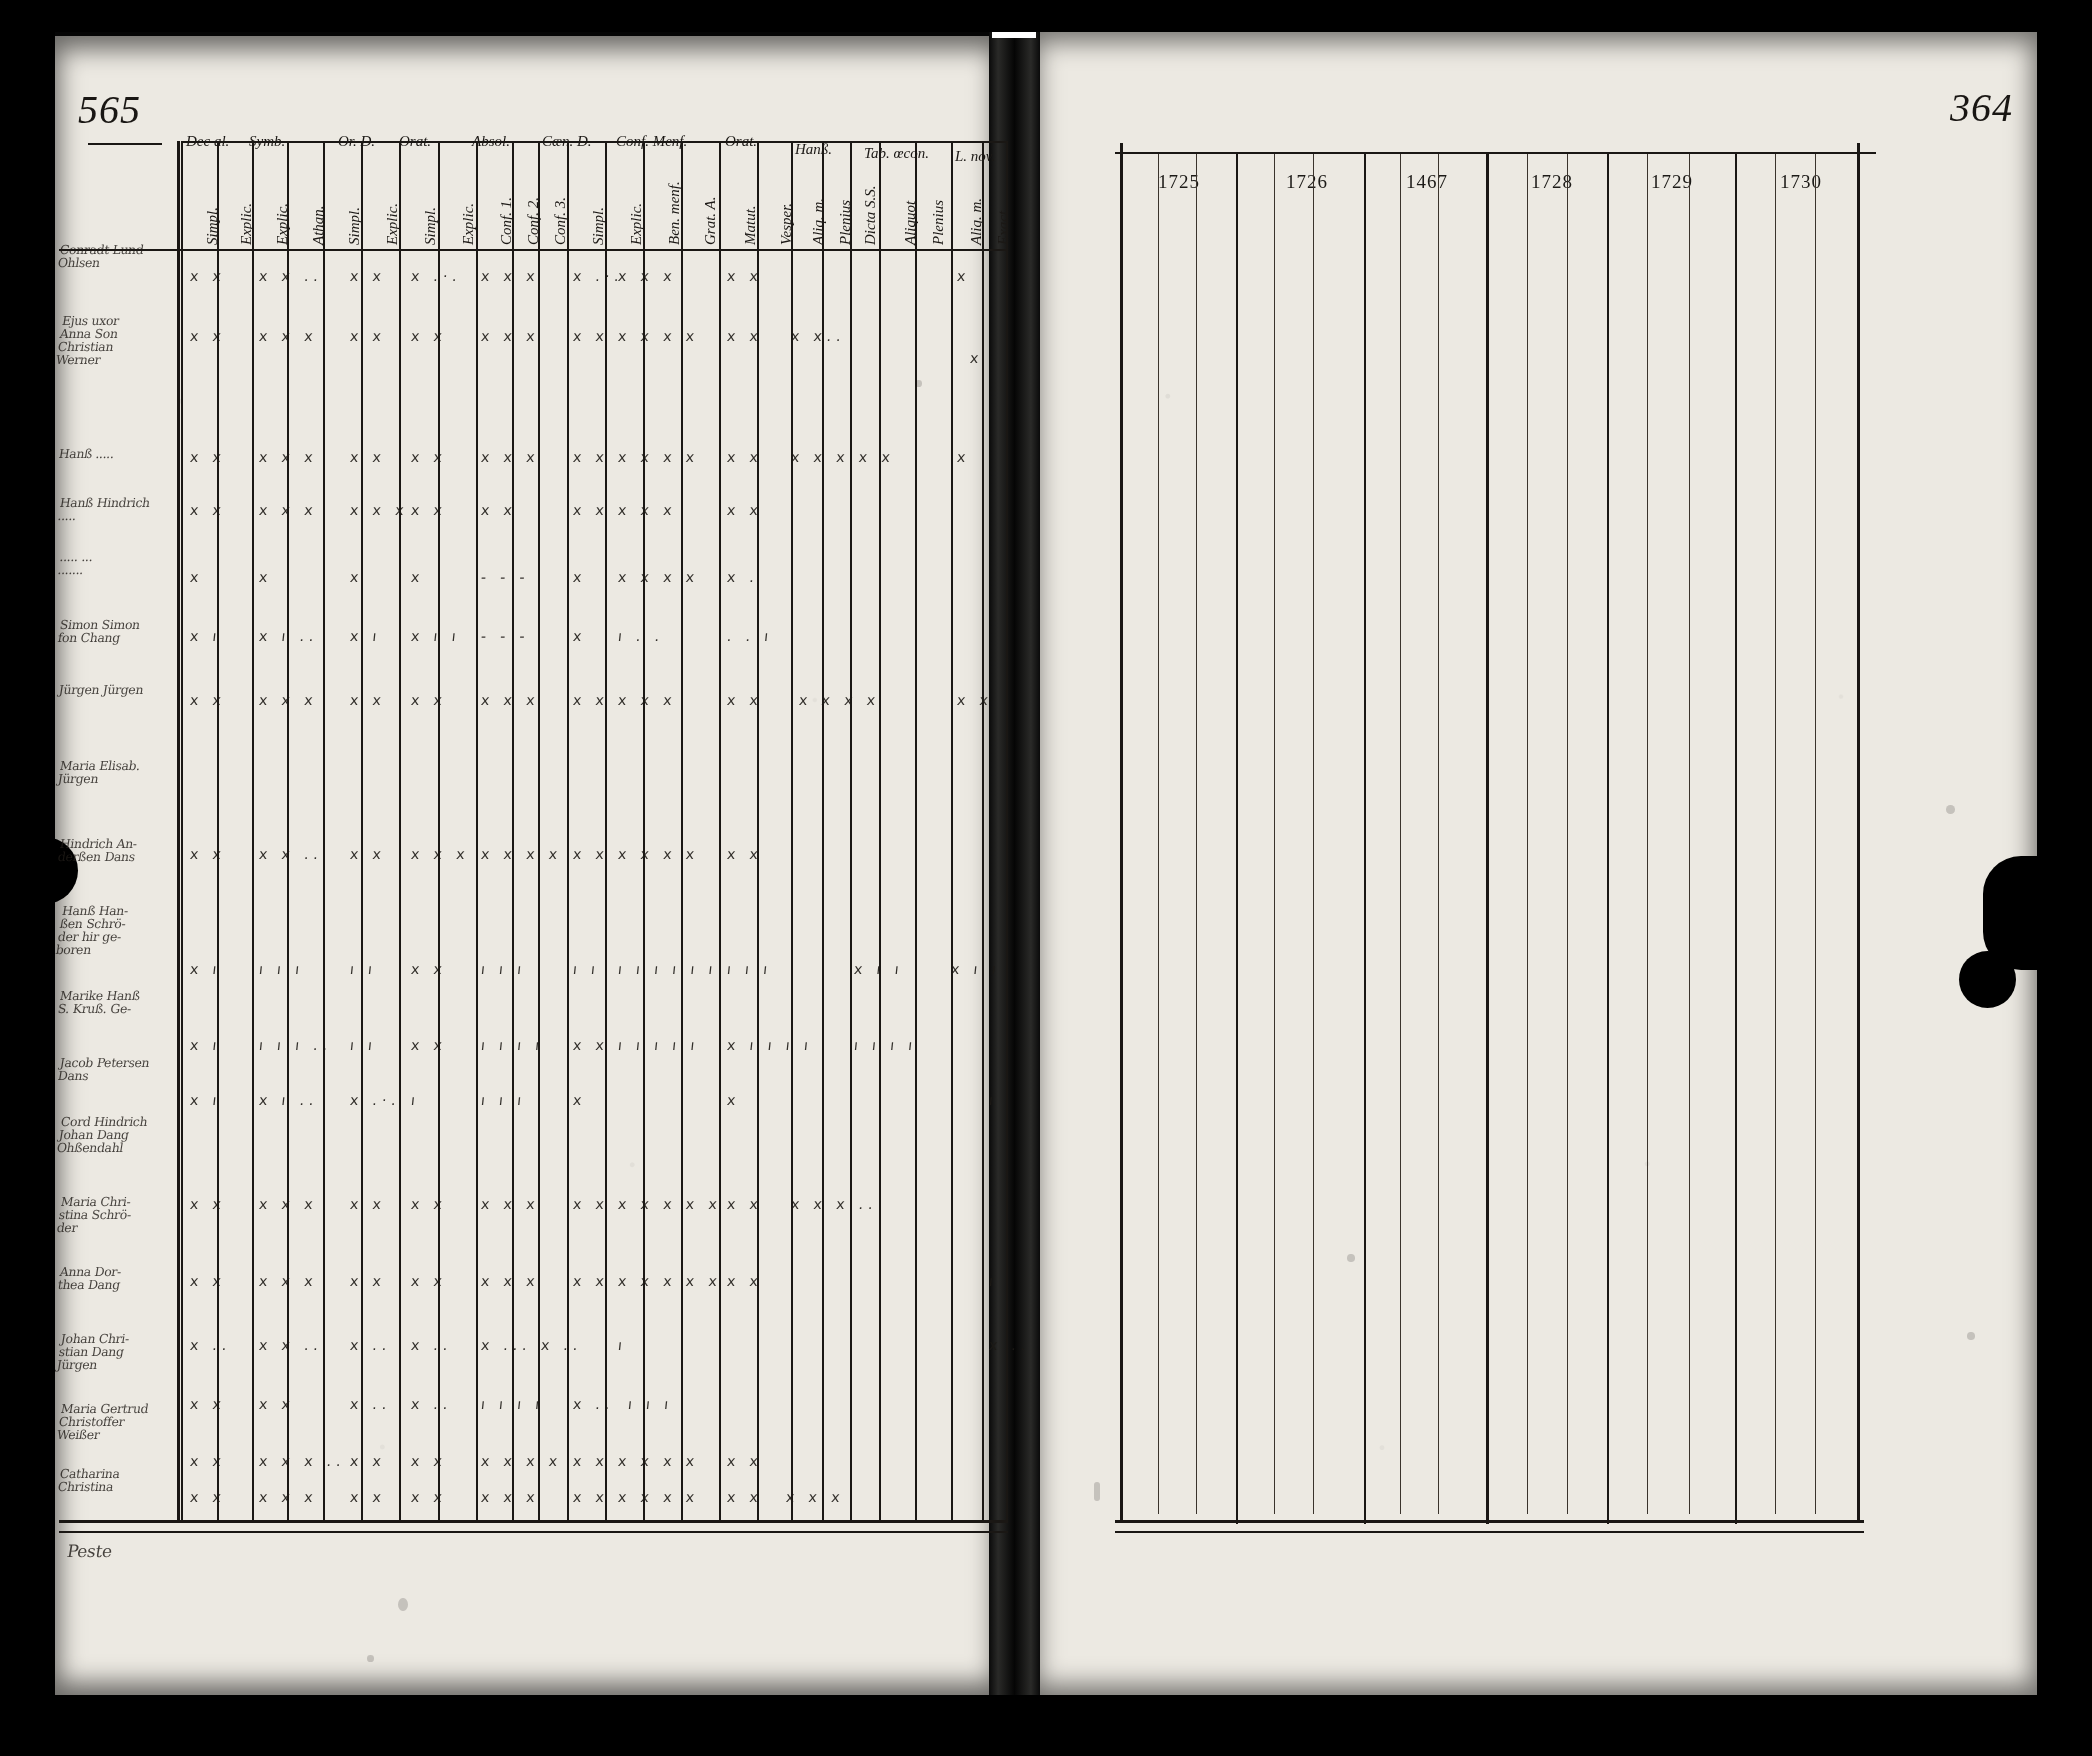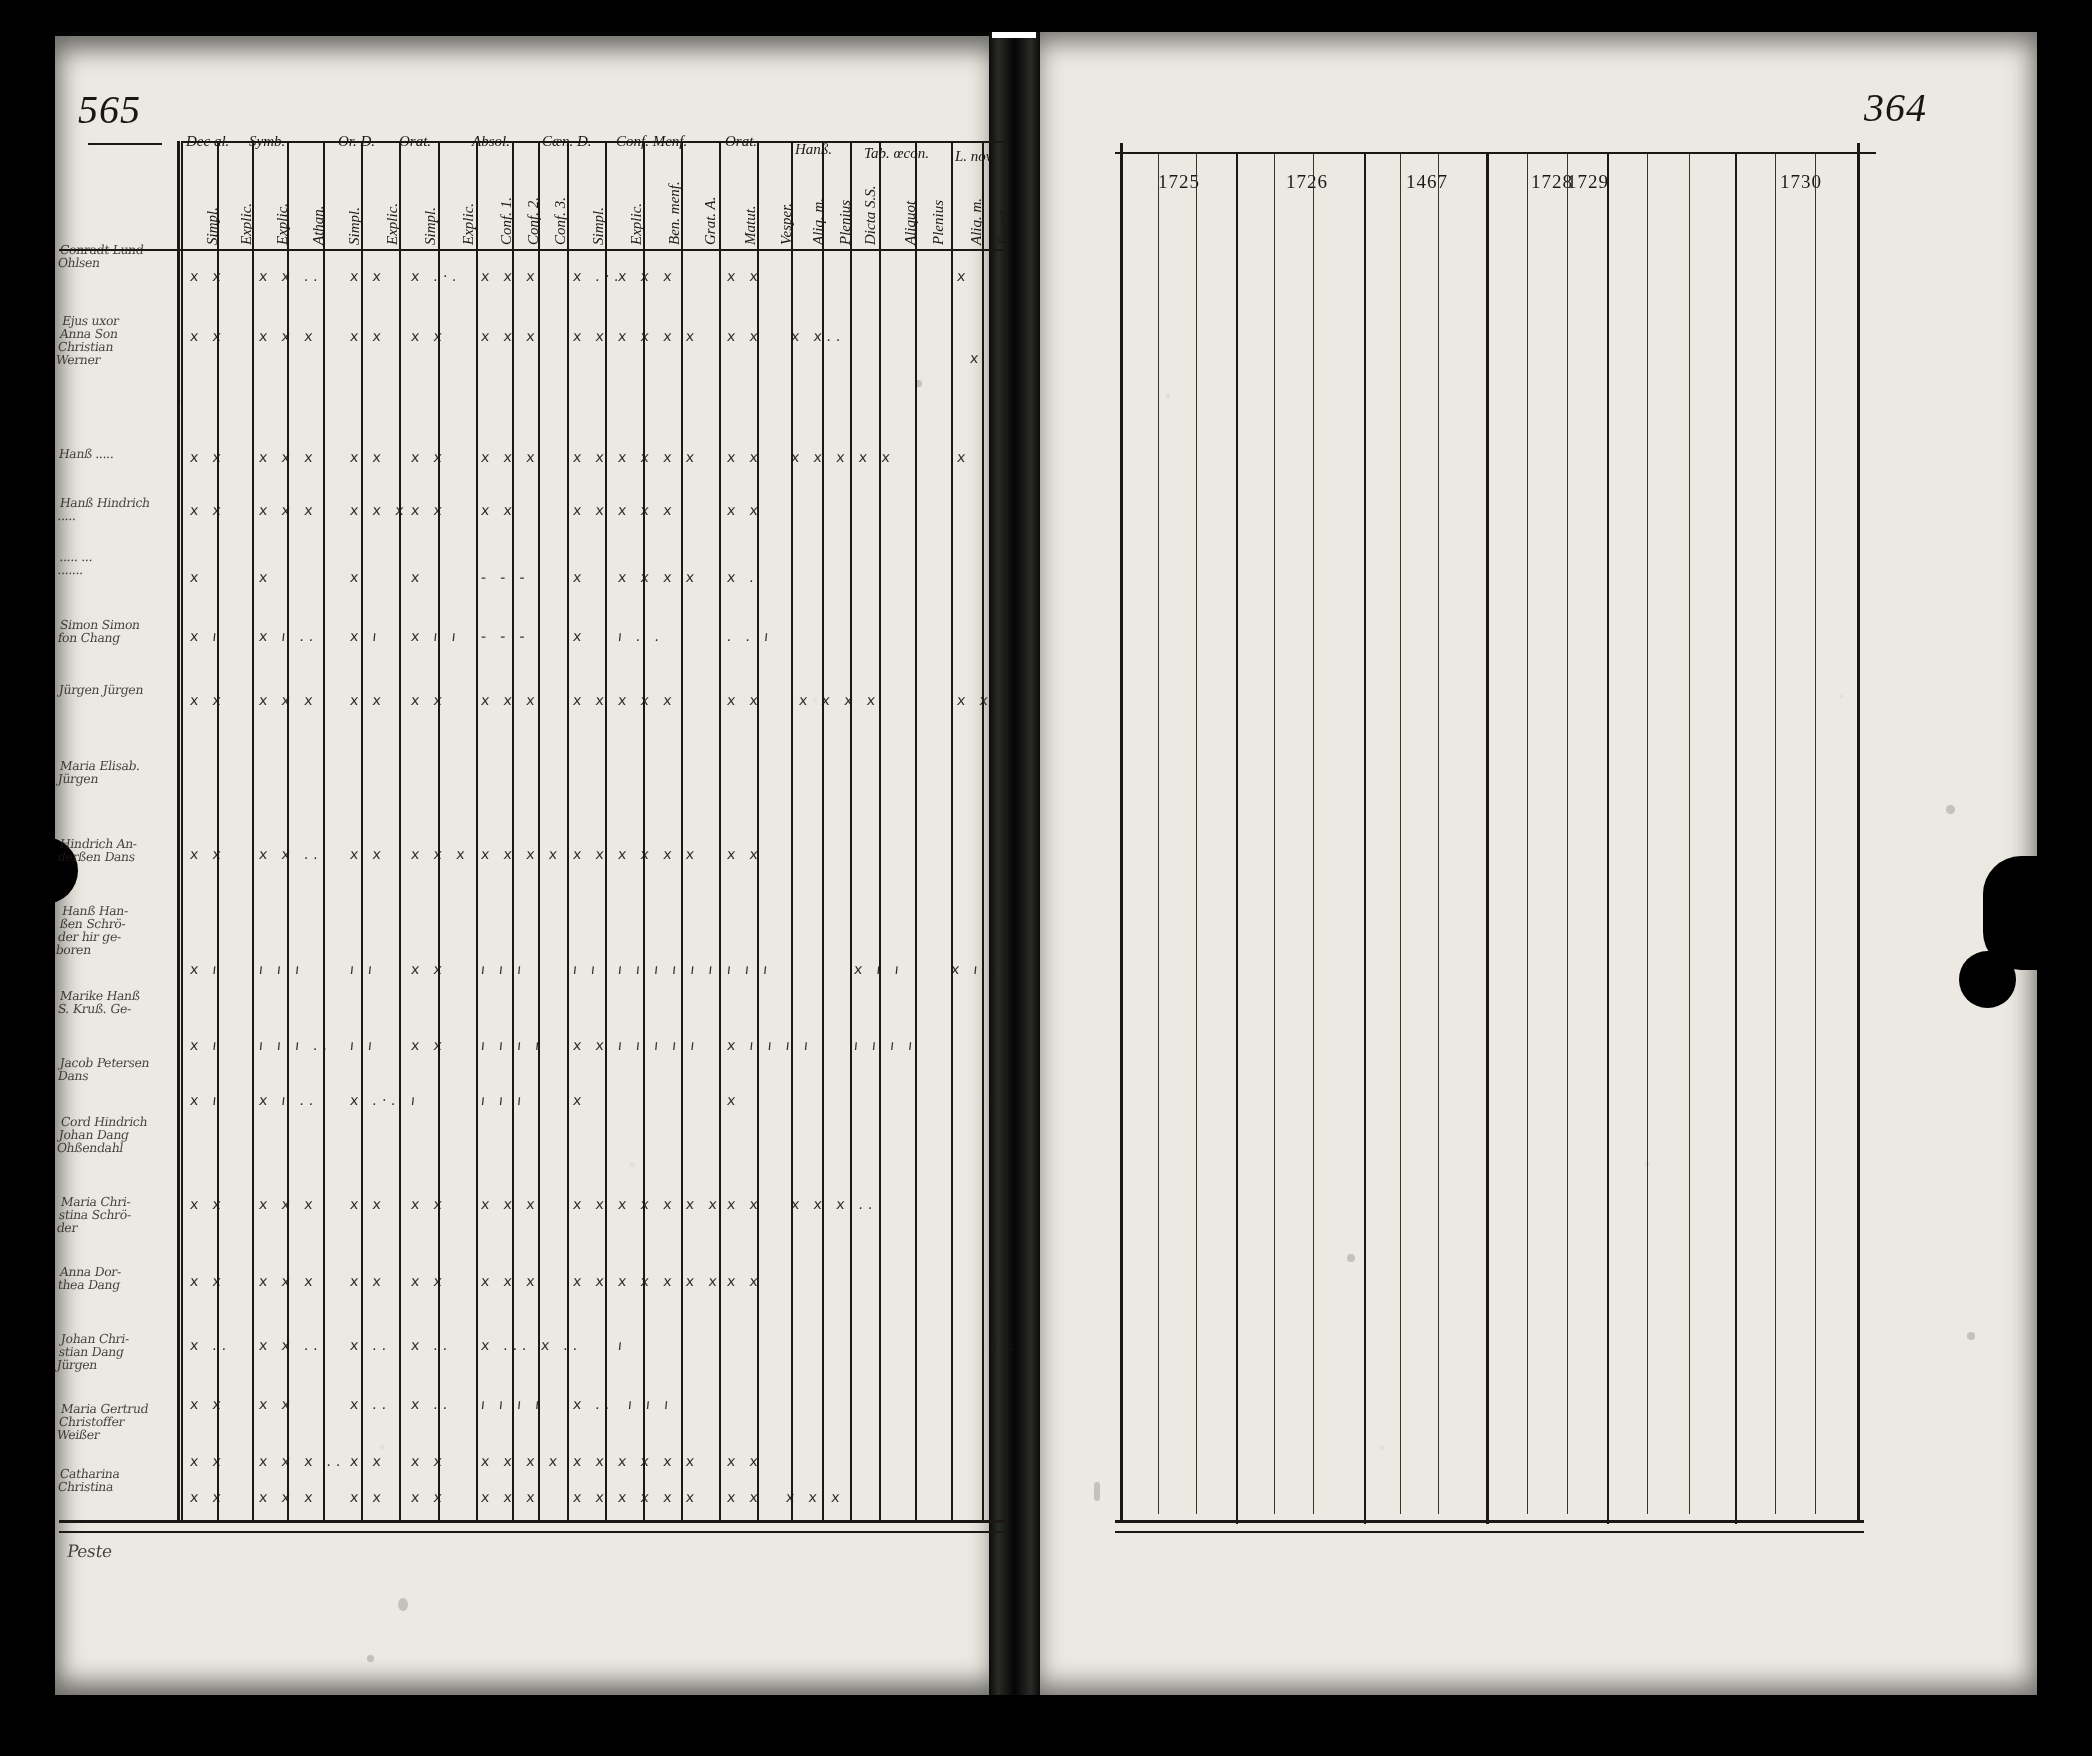--- a/index.html
+++ b/index.html
@@ -357,29 +357,29 @@
   <div class="tally" style="left:350px;top:1489px;">x  x</div>
   <div class="tally" style="left:411px;top:1489px;">x  x</div>
   <div class="tally" style="left:481px;top:1489px;">x  x  x</div>
   <div class="tally" style="left:573px;top:1489px;">x  x</div>
   <div class="tally" style="left:618px;top:1489px;">x  x  x  x</div>
   <div class="tally" style="left:727px;top:1489px;">x  x</div>
   <div class="tally" style="left:786px;top:1489px;">x  x  x</div>
 
   <div class="name" style="left:67px;top:1543px;font-size:17px;">Peste</div>
 
-  <div class="folio" style="left:1864px;top:84px;">364</div>
+  <div class="folio" style="left:1950px;top:84px;">364</div>
 
   <div class="hline" style="left:1115px;top:152px;width:761px;"></div>
 
   <div class="year" style="left:1158px;top:171px;">1725</div>
   <div class="year" style="left:1286px;top:171px;">1726</div>
   <div class="year" style="left:1406px;top:171px;">1467</div>
   <div class="year" style="left:1531px;top:171px;">1728</div>
-  <div class="year" style="left:1567px;top:171px;font-family:Liberation Serif, serif;">1729</div>
+  <div class="year" style="left:1651px;top:171px;font-family:Liberation Serif, serif;">1729</div>
   <div class="year" style="left:1780px;top:171px;">1730</div>
 
   <div class="vline" style="left:1236px;top:164px;height:25px;"></div>
   <div class="vline" style="left:1364px;top:164px;height:25px;"></div>
   <div class="vline" style="left:1486px;top:164px;height:25px;"></div>
   <div class="vline" style="left:1607px;top:164px;height:25px;"></div>
   <div class="vline" style="left:1735px;top:164px;height:25px;"></div>
 
   <div class="vline" style="left:1120px;top:143px;height:1379px;width:2.9px;"></div>
   <div class="vline thin" style="left:1158px;top:154px;height:1360px;"></div>

